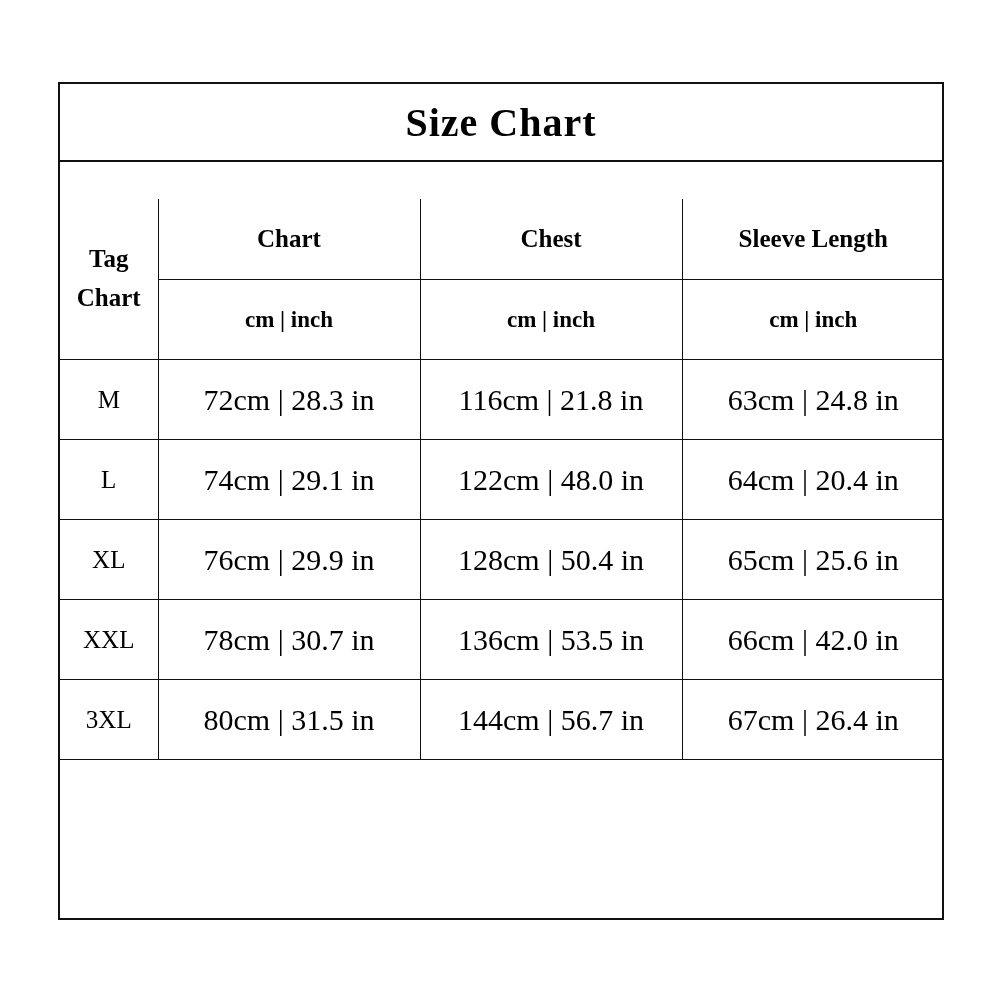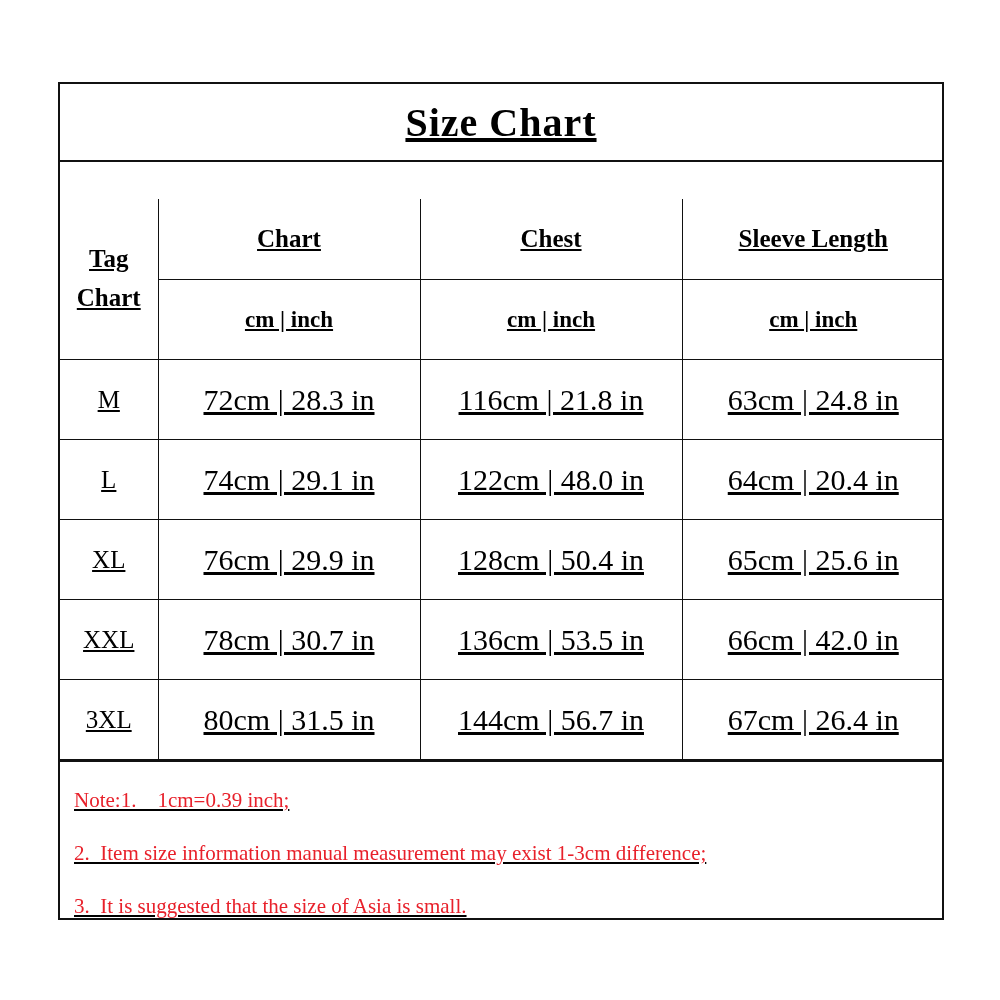--- a/index.html
+++ b/index.html
@@ -21,21 +21,20 @@
 
   .chart-frame {
     position: absolute;
     left: 58px;
     top: 82px;
     width: 886px;
     height: 838px;
     border: 2px solid #111111;
     box-sizing: border-box;
     background: #ffffff;
-    text-decoration: underline;
   }
 
   .title-row {
     height: 76px;
     display: flex;
     align-items: center;
     justify-content: center;
     border-bottom: 2px solid #111111;
   }
 
@@ -171,20 +170,15 @@
         </tr>
         <tr class="body-row">
           <td class="size-label no-left">3XL</td>
           <td>80cm | 31.5 in</td>
           <td>144cm | 56.7 in</td>
           <td class="no-right">67cm | 26.4 in</td>
         </tr>
       </tbody>
     </table>
 
-    <div class="notes">
-      <div class="note-line">Note:1.    1cm=0.39 inch;</div>
-      <div class="note-line">2.  Item size information manual measurement may exist 1-3cm difference;</div>
-      <div class="note-line">3.  It is suggested that the size of Asia is small.</div>
-    </div>
 
   </div>
 </div>
 
 </body></html>

